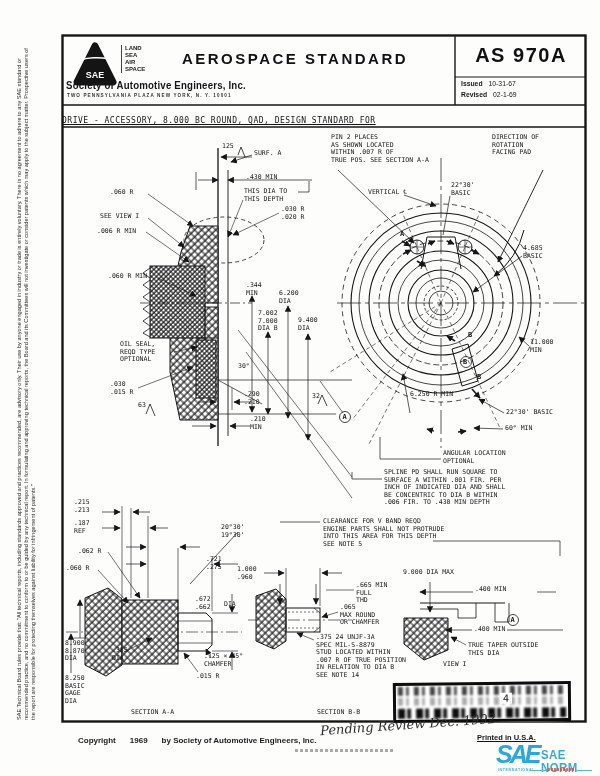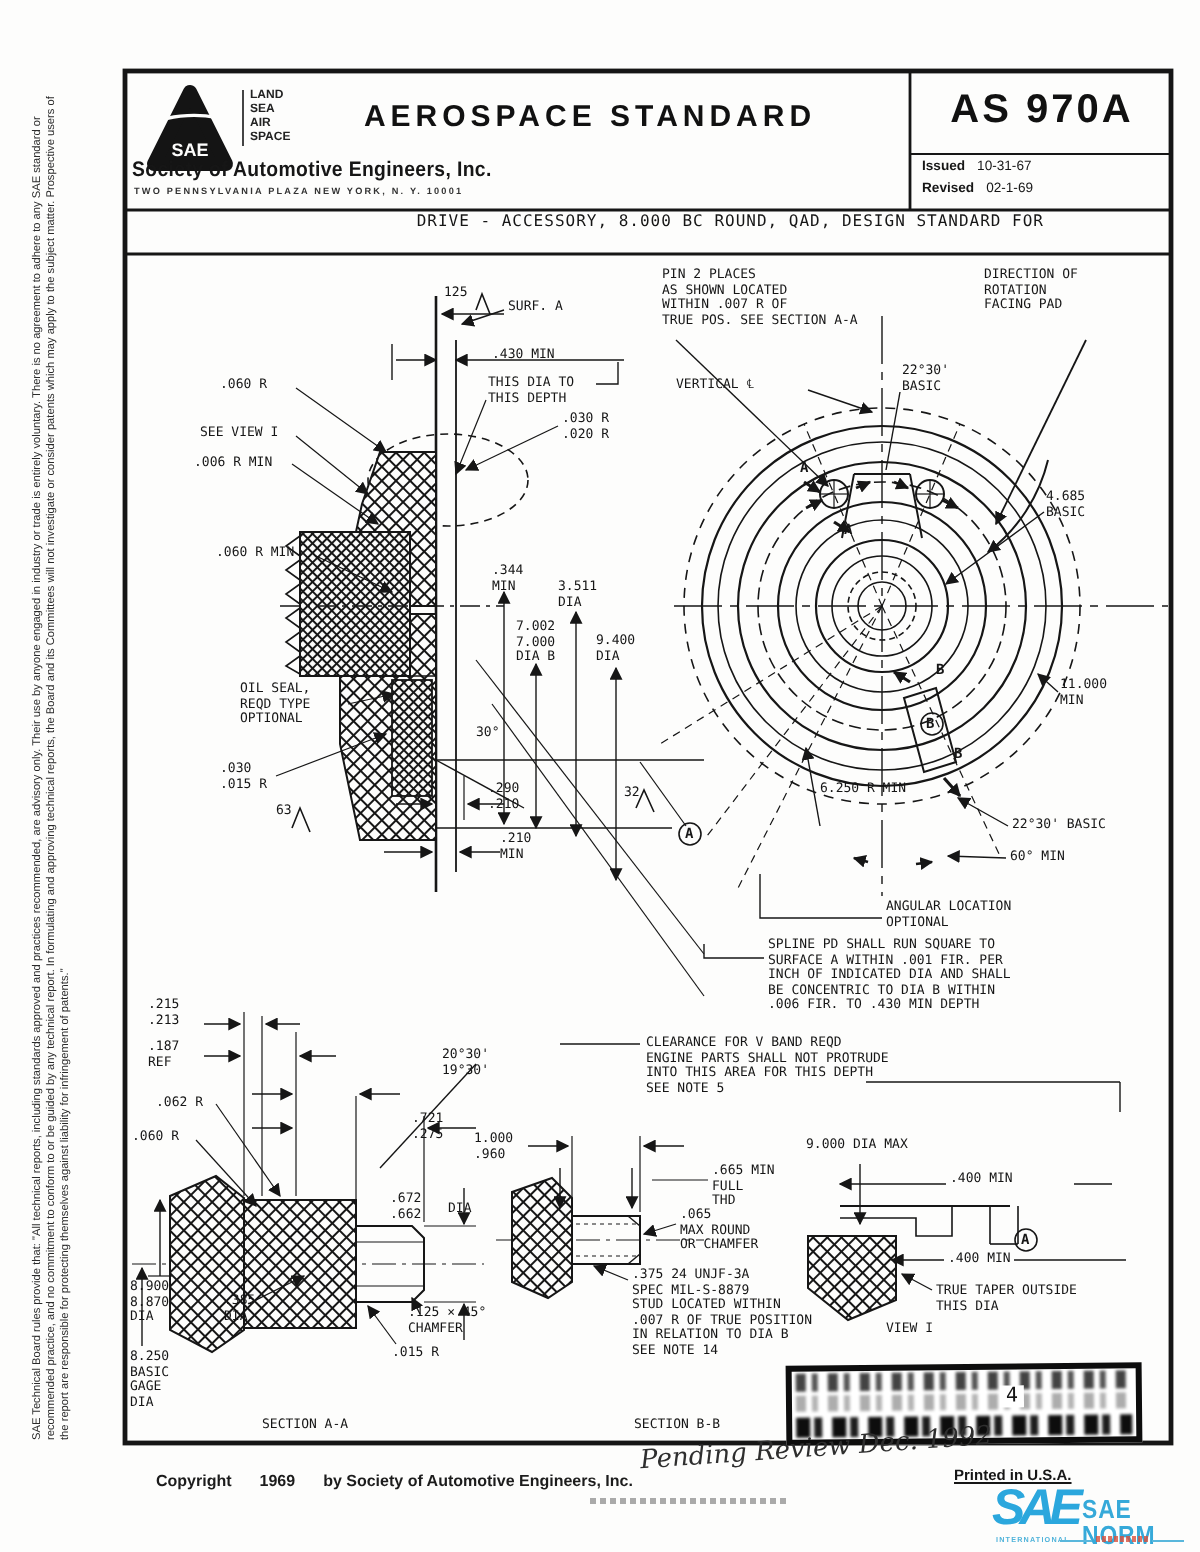--- a/index.html
+++ b/index.html
@@ -12,22 +12,22 @@
     font:5.6px/7px "Liberation Sans",sans-serif;color:#2a2a2a;}
   .hdr-title{position:absolute;left:150px;top:50px;width:290px;text-align:center;
     font:700 15px/18px "Liberation Sans",sans-serif;letter-spacing:2.5px;color:#111;}
   .hdr-num{position:absolute;left:458px;top:44px;width:126px;text-align:center;
     font:700 20px/22px "Liberation Sans",sans-serif;letter-spacing:1.5px;color:#111;}
   .soc{position:absolute;left:66px;top:80px;font:700 10.5px/11px "Liberation Sans",sans-serif;
     transform:scaleX(.92);transform-origin:left;letter-spacing:.2px;}
   .addr{position:absolute;left:67px;top:93px;font:700 4.6px/5px "Liberation Sans",sans-serif;letter-spacing:1.1px;color:#333;}
   .iss{position:absolute;left:461px;font:700 6.8px/8px "Liberation Sans",sans-serif;}
   .iss b{font-family:Liberation Sans, sans-serif;font-weight:normal;margin-left:6px;}
-  .title-bar{position:absolute;left:62px;top:106px;width:460px;text-align:right;
-    font:8px/10px "DejaVu Sans Mono",monospace;letter-spacing:.5px;color:#161616;}
+  .title-bar{position:absolute;left:62px;top:116px;width:460px;text-align:left;
+    font:8px/10px "DejaVu Sans Mono",monospace;letter-spacing:.5px;color:#161616;text-decoration:underline;}
   .logo-words{position:absolute;left:121px;top:45px;font:700 4.2px/5.6px "Liberation Sans",sans-serif;
     white-space:pre-line;border-left:.5px solid #444;padding-left:3px;color:#222;}
   .stamp{position:absolute;left:393px;top:682px;width:172px;height:34px;border:3px solid #0d0d0d;
     transform:rotate(-.6deg);background:#fff;overflow:hidden;}
   .smudge{position:absolute;left:2px;right:2px;height:9px;filter:blur(.9px);
     background:repeating-linear-gradient(90deg,#151515 0 5px,transparent 5px 8px,#2b2b2b 8px 11px,transparent 11px 16px);}
   .s1{top:1px;opacity:.8;} .s2{bottom:1px;height:10px;opacity:.95;
     background:repeating-linear-gradient(90deg,#000 0 7px,transparent 7px 9px,#111 9px 13px,transparent 13px 18px);}
   .s3{top:12px;height:8px;opacity:.35;}
   .stampdigit{position:absolute;right:56px;top:8px;font:10px "DejaVu Sans Mono",monospace;background:#fff;padding:0 3px;}
@@ -286,21 +286,21 @@
 <div class="lbl" style="left:244px;top:188px">THIS DIA TO
 THIS DEPTH</div>
 <div class="lbl" style="left:281px;top:206px">.030 R
 .020 R</div>
 <div class="lbl" style="left:110px;top:189px">.060 R</div>
 <div class="lbl" style="left:100px;top:213px">SEE VIEW I</div>
 <div class="lbl" style="left:97px;top:228px">.006 R MIN</div>
 <div class="lbl" style="left:108px;top:273px">.060 R MIN</div>
 <div class="lbl" style="left:246px;top:282px">.344
 MIN</div>
-<div class="lbl" style="left:279px;top:290px">3.511
+<div class="lbl" style="left:279px;top:290px">6.200
 DIA</div>
 <div class="lbl" style="left:258px;top:310px">7.002
 7.000
 DIA B</div>
 <div class="lbl" style="left:298px;top:317px">9.400
 DIA</div>
 <div class="lbl" style="left:120px;top:341px">OIL SEAL,
 REQD TYPE
 OPTIONAL</div>
 <div class="lbl" style="left:110px;top:381px">.030
@@ -312,21 +312,21 @@
 MIN</div>
 <div class="lbl" style="left:138px;top:402px">63</div>
 <div class="lbl" style="left:312px;top:393px">32</div>
 <div class="lbl" style="left:331px;top:134px">PIN 2 PLACES
 AS SHOWN LOCATED
 WITHIN .007 R OF
 TRUE POS. SEE SECTION A-A</div>
 <div class="lbl" style="left:492px;top:134px">DIRECTION OF
 ROTATION
 FACING PAD</div>
-<div class="lbl" style="left:338px;top:189px">VERTICAL ℄</div>
+<div class="lbl" style="left:368px;top:189px">VERTICAL ℄</div>
 <div class="lbl" style="left:451px;top:182px">22°30'
 BASIC</div>
 <div class="lbl" style="left:523px;top:245px">4.685
 BASIC</div>
 <div class="lbl" style="left:530px;top:339px">11.000
 MIN</div>
 <div class="lbl" style="left:410px;top:391px">6.250 R MIN</div>
 <div class="lbl" style="left:506px;top:409px">22°30' BASIC</div>
 <div class="lbl" style="left:505px;top:425px">60° MIN</div>
 <div class="lbl" style="left:443px;top:450px">ANGULAR LOCATION

